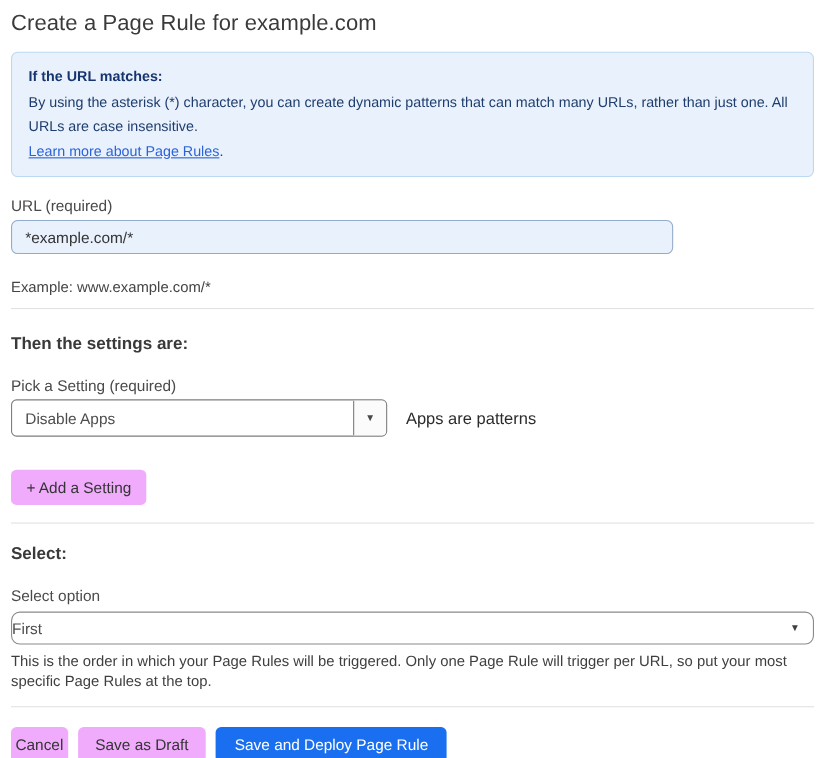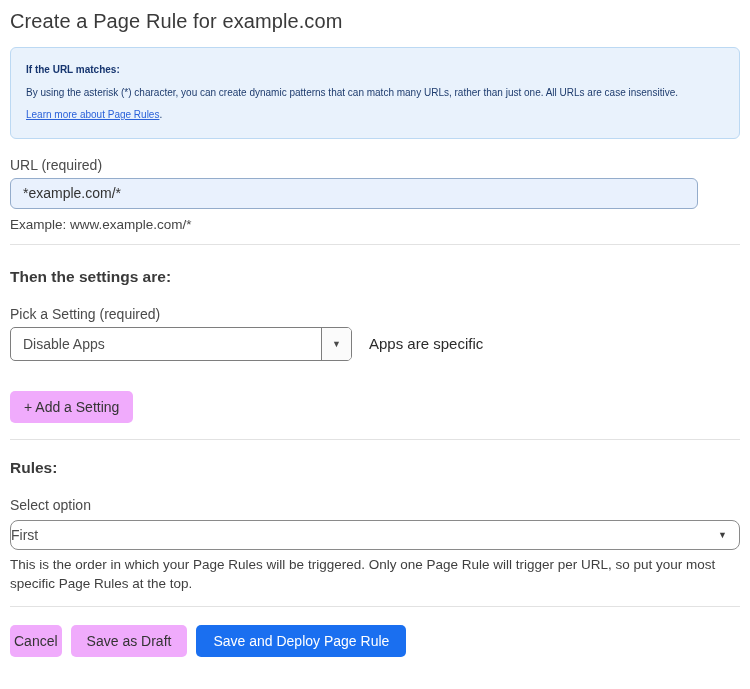--- a/index.html
+++ b/index.html
@@ -17,21 +17,21 @@
     color: #3a3a3a;
     letter-spacing: .1px;
   }
 
   .info-box {
     margin-top: 14px;
     background: #e9f2fc;
     border: 1px solid #bcd9f3;
     border-radius: 6px;
     padding: 11px 15px;
-    font-size: 10px;
+    font-size: 13px;
     line-height: 22.5px;
     color: #1e3c6e;
   }
   .info-box .info-heading {
     font-weight: bold;
     color: #16356f;
   }
   .info-box a.info-link {
     color: #2b62d9;
     text-decoration: underline;
@@ -39,35 +39,35 @@
   }
 
   .field-label {
     margin-top: 18px;
     font-size: 14px;
     color: #4a4a4a;
   }
 
   .url-input {
     margin-top: 5px;
-    width: 688px;
+    width: 602px;
     height: 31px;
     background: #e9f1fd;
     border: 1px solid #94accb;
     border-radius: 6px;
     padding: 0 12px;
     font-family: "Liberation Sans", sans-serif;
     font-size: 14px;
     color: #333333;
     outline: none;
     display: block;
   }
 
   .helper-text {
-    margin-top: 8px;
+    margin-top: 22px;
     font-size: 13.5px;
     color: #454545;
   }
 
   .divider {
     border: none;
     border-top: 1px solid #e2e2e2;
     height: 0;
   }
   .divider-1 { margin-top: 12px; }
@@ -214,28 +214,28 @@
 
   <div class="field-label label-setting">Pick a Setting (required)</div>
 
   <div class="setting-row">
     <div class="dropdown">
       <div class="dropdown-value">Disable Apps</div>
       <div class="dropdown-caret-btn">
           <span>▼</span>
         </div>
     </div>
-    <div class="setting-status">Apps are specific</div>
+    <div class="setting-status">Apps are patterns</div>
   </div>
 
   <button class="btn btn-gray btn-add-setting">+ Add a Setting</button>
 
   <hr class="divider divider-2">
 
-  <div class="section-heading heading-order">Rules:</div>
+  <div class="section-heading heading-order">Select:</div>
 
   <div class="field-label label-order">Select option</div>
 
   <div class="select-wrap">
     <div class="order-select">
       <span>First</span>
     </div>
     <span class="select-caret">▼</span>
   </div>
 

